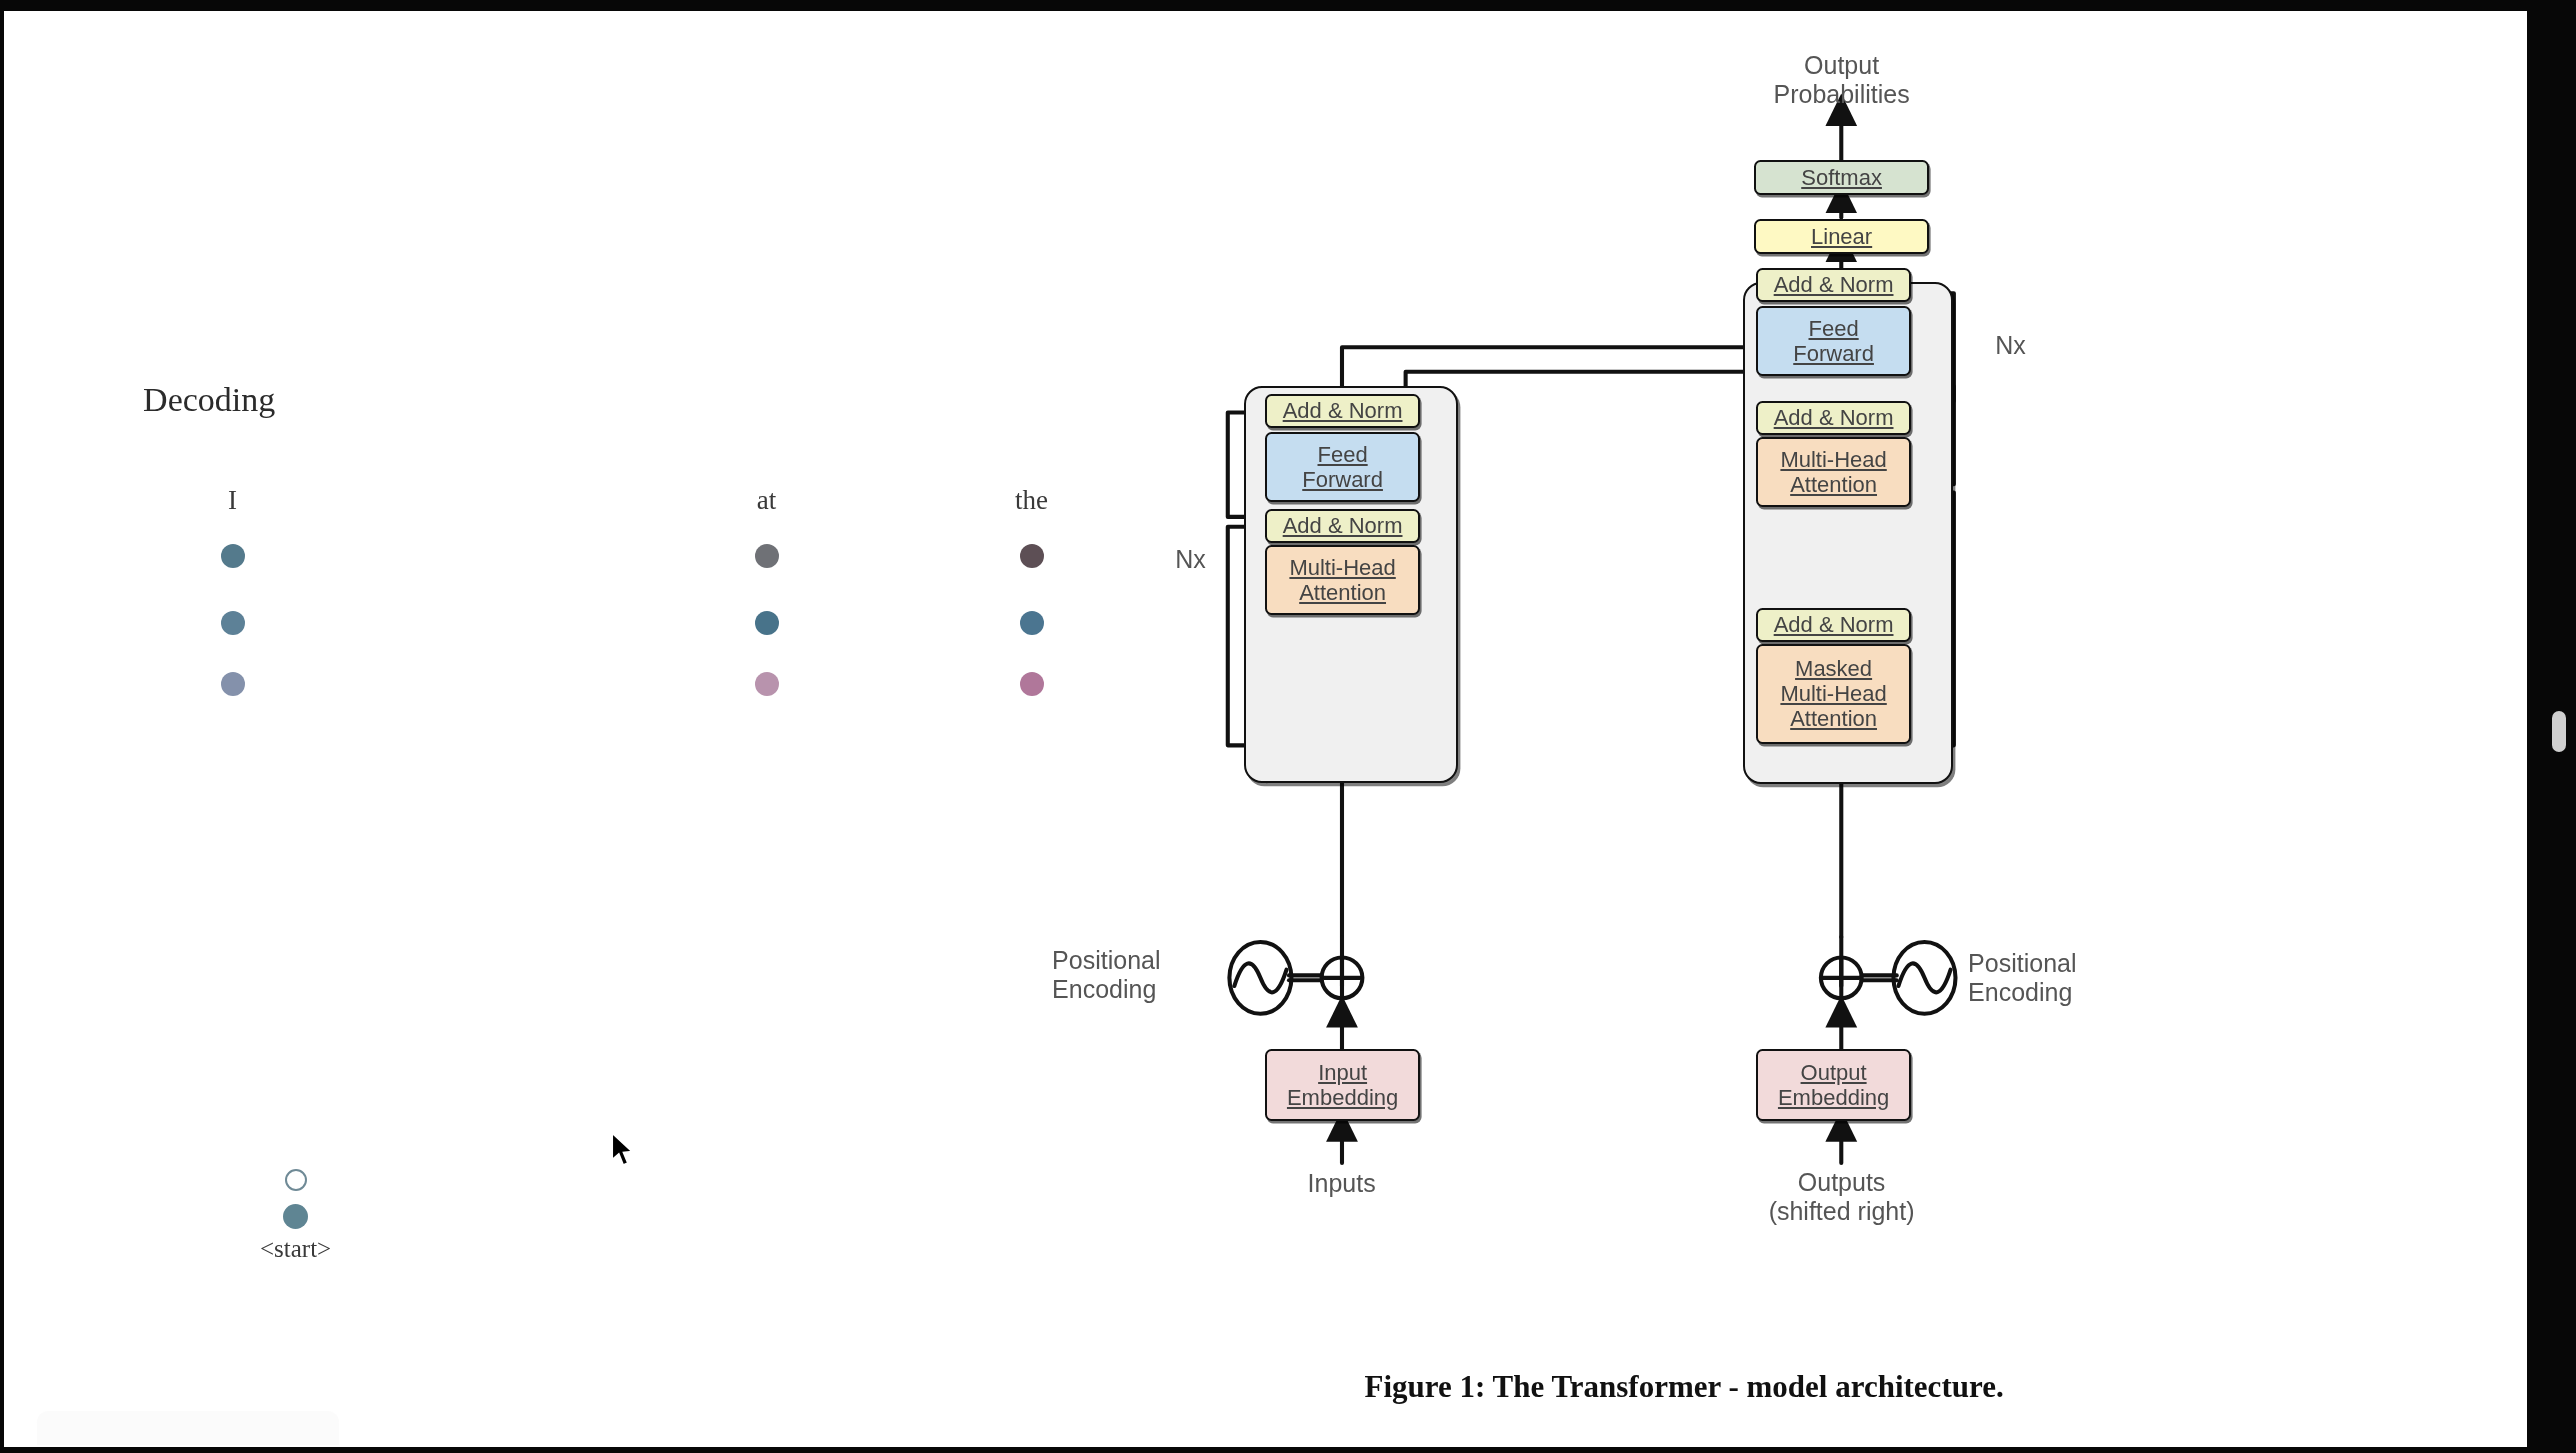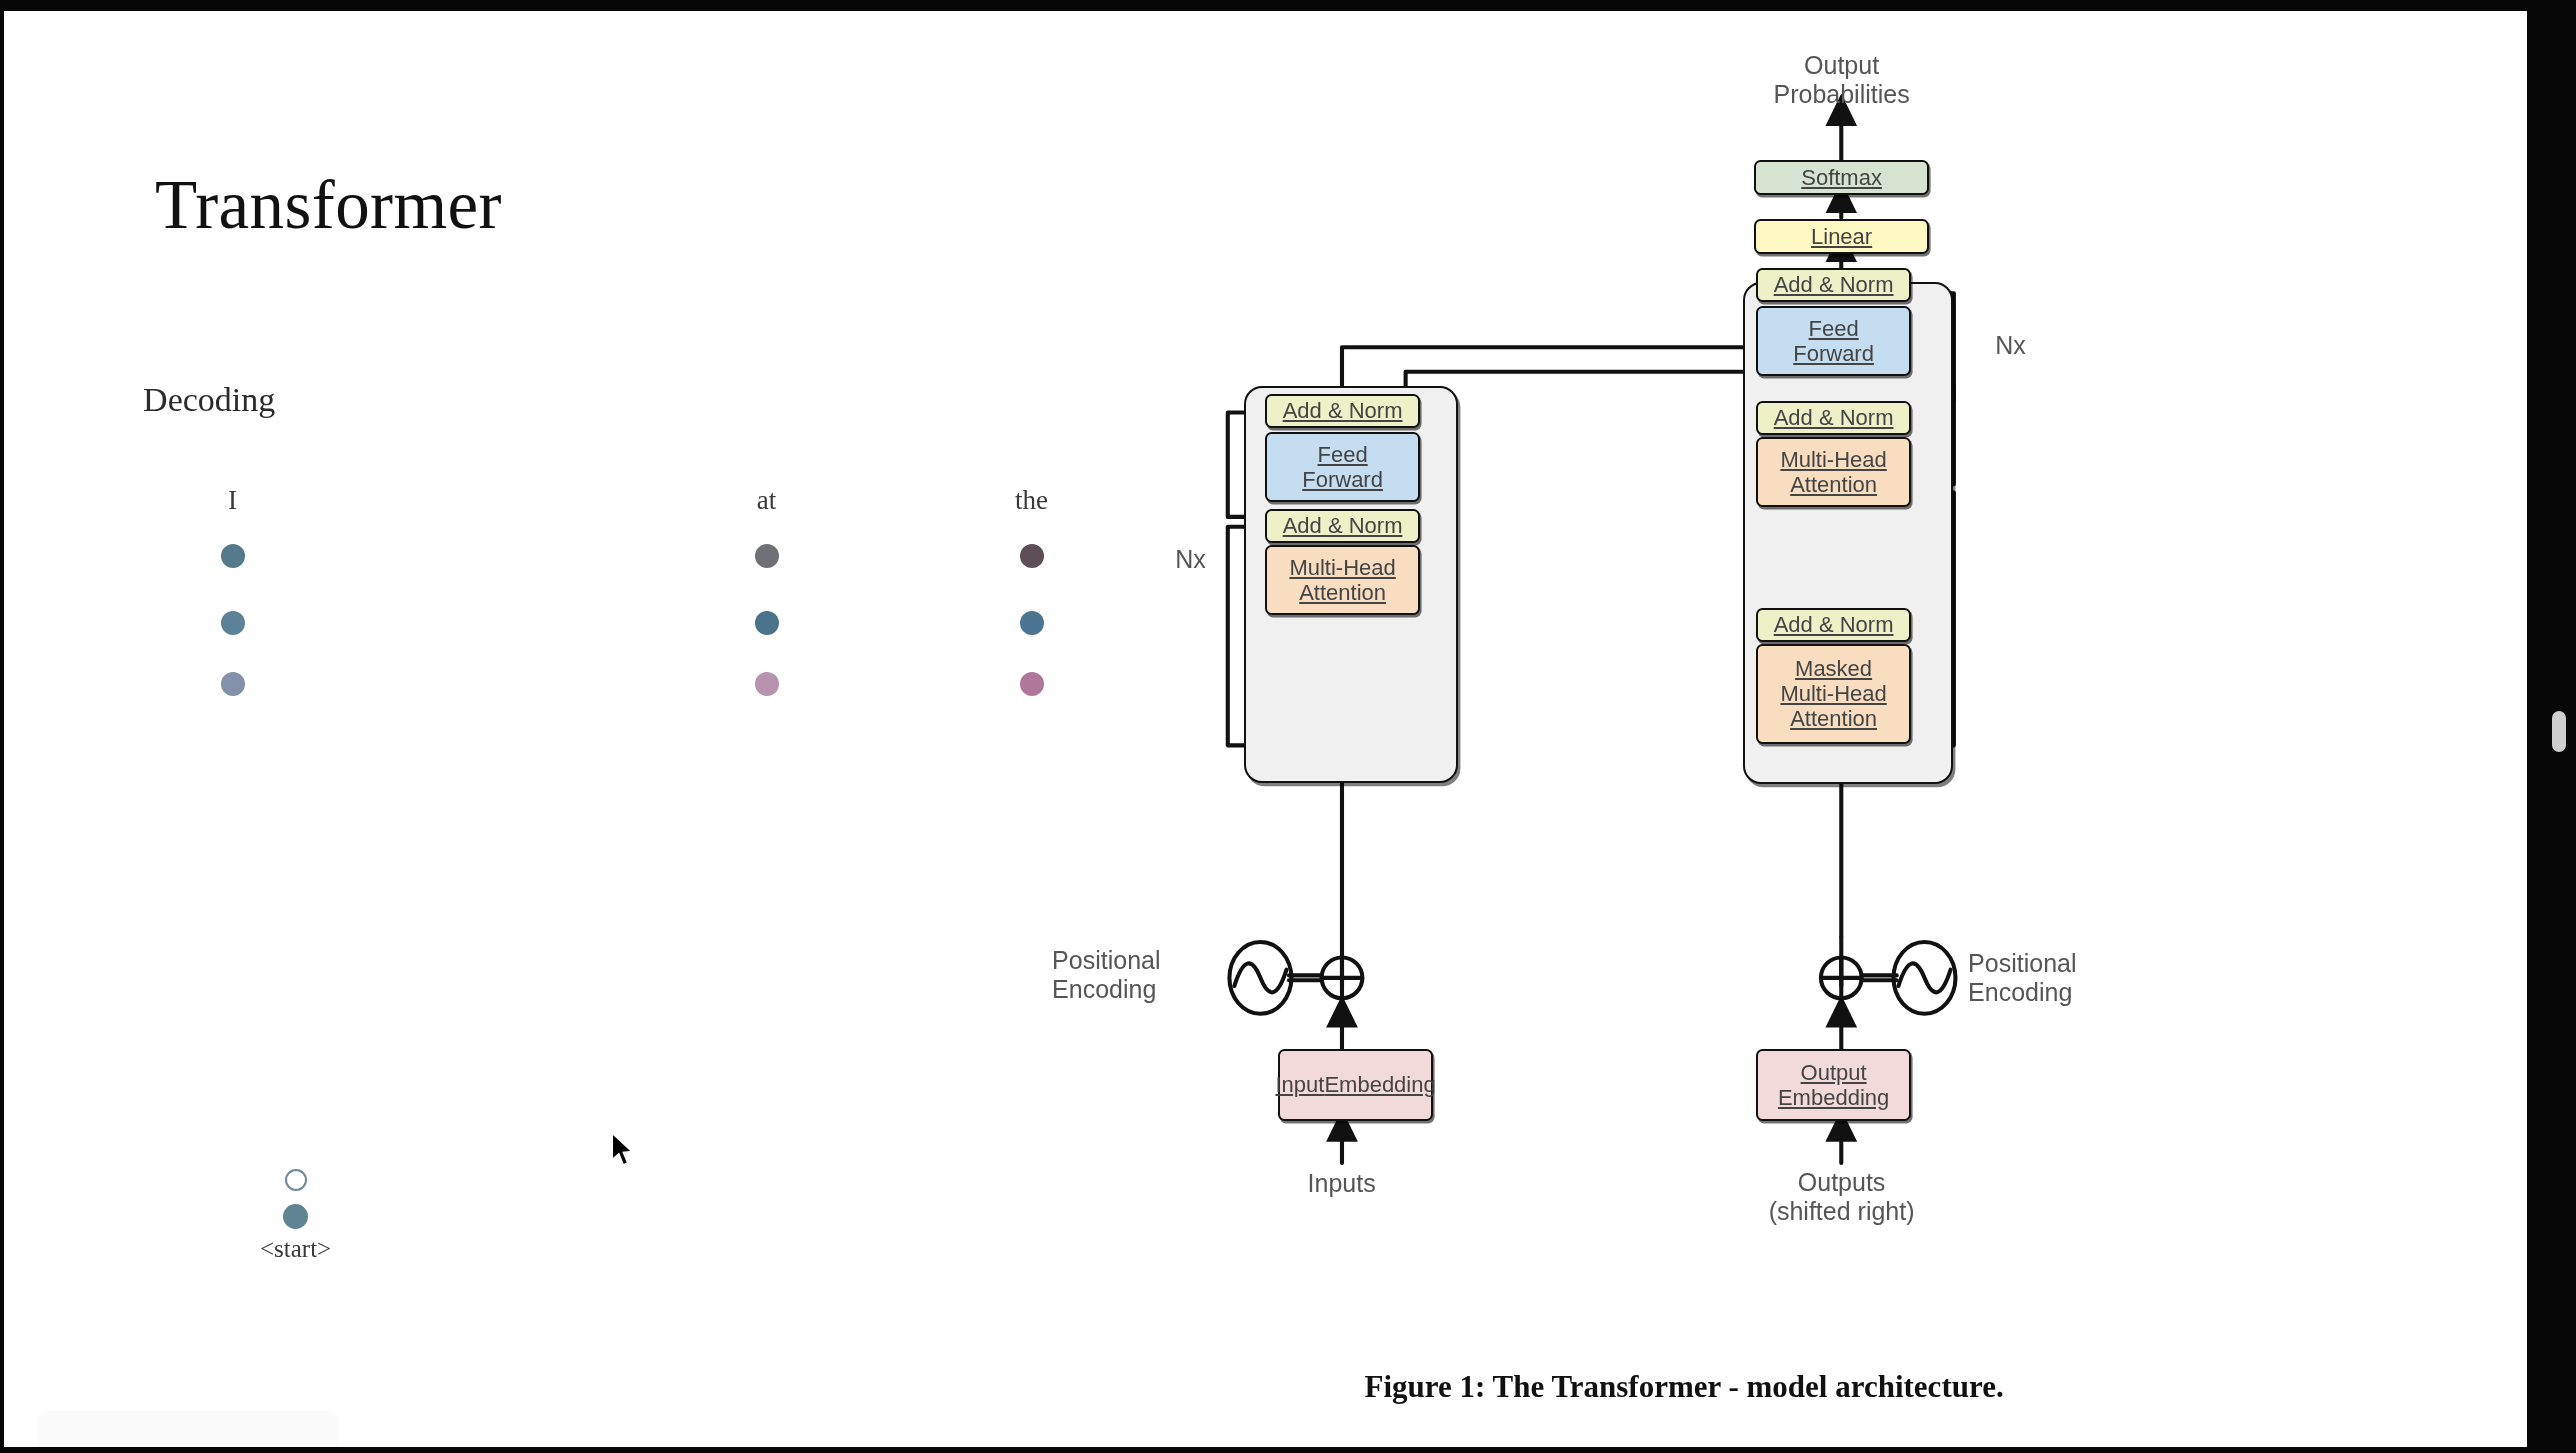--- a/index.html
+++ b/index.html
@@ -105,21 +105,20 @@
     background:#fafafa;border-radius:11.4px 11.4px 0 0;opacity:.85;
   }
 </style>
 </head>
 <body>
 
 <div id="screen">
 
   <div id="slide">
 
-    <div id="title">Transformer</div>
     <div id="subtitle">Decoding</div>
 
     <div class="tok-col" style="left:147px">
       <div class="tok-label">I</div>
       <div class="dot-slot first">
         <div class="dot" style="background:#547a8c"></div>
       </div>
       <div class="dot-slot">
         <div class="dot" style="background:#5d8197"></div>
       </div>
@@ -292,21 +291,21 @@
 
       <div class="nbox b-yellow" style="left:-232px;top:449px;width:155px;height:34px;">Add &amp; Norm</div>
 
       <div class="nbox b-orange" style="left:-232px;top:485px;width:155px;height:70px;flex-direction:column;">
         <span>Multi-Head</span>
         <span>Attention</span>
       </div>
 
       <div class="ftext" style="left:-343px;top:485px;width:73px;">Nx</div>
 
-      <div class="nbox b-pink" style="left:-232px;top:989px;width:155px;height:72px;flex-direction:row;margin-left:13px;">
+      <div class="nbox b-pink" style="left:-232px;top:989px;width:155px;height:72px;flex-direction:column;">
         <span>Input</span>
         <span>Embedding</span>
       </div>
 
       <div class="nbox b-pink" style="left:259px;top:989px;width:155px;height:72px;flex-direction:column;">
         <span>Output</span>
         <span>Embedding</span>
       </div>
 
       <div class="ftext" style="left:-445px;top:886px;width:188px;text-align:left;">

